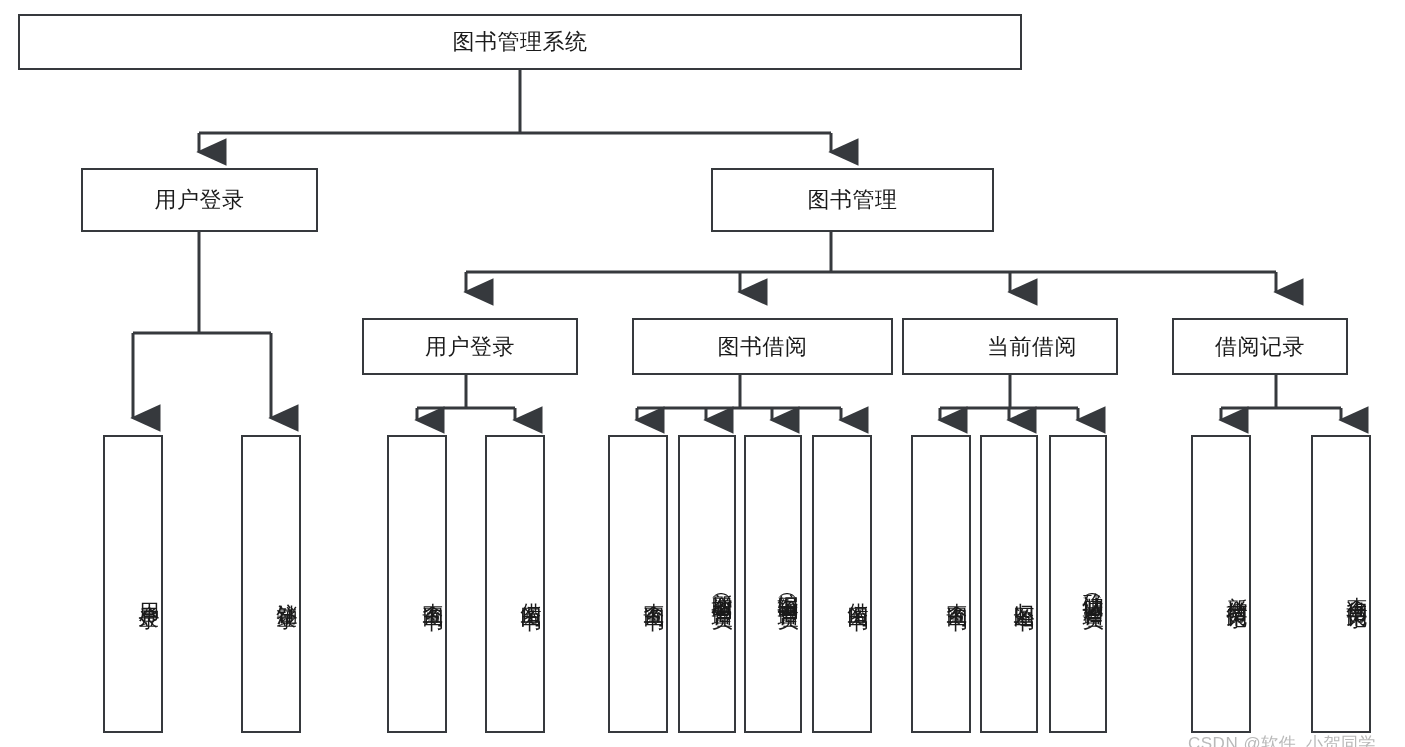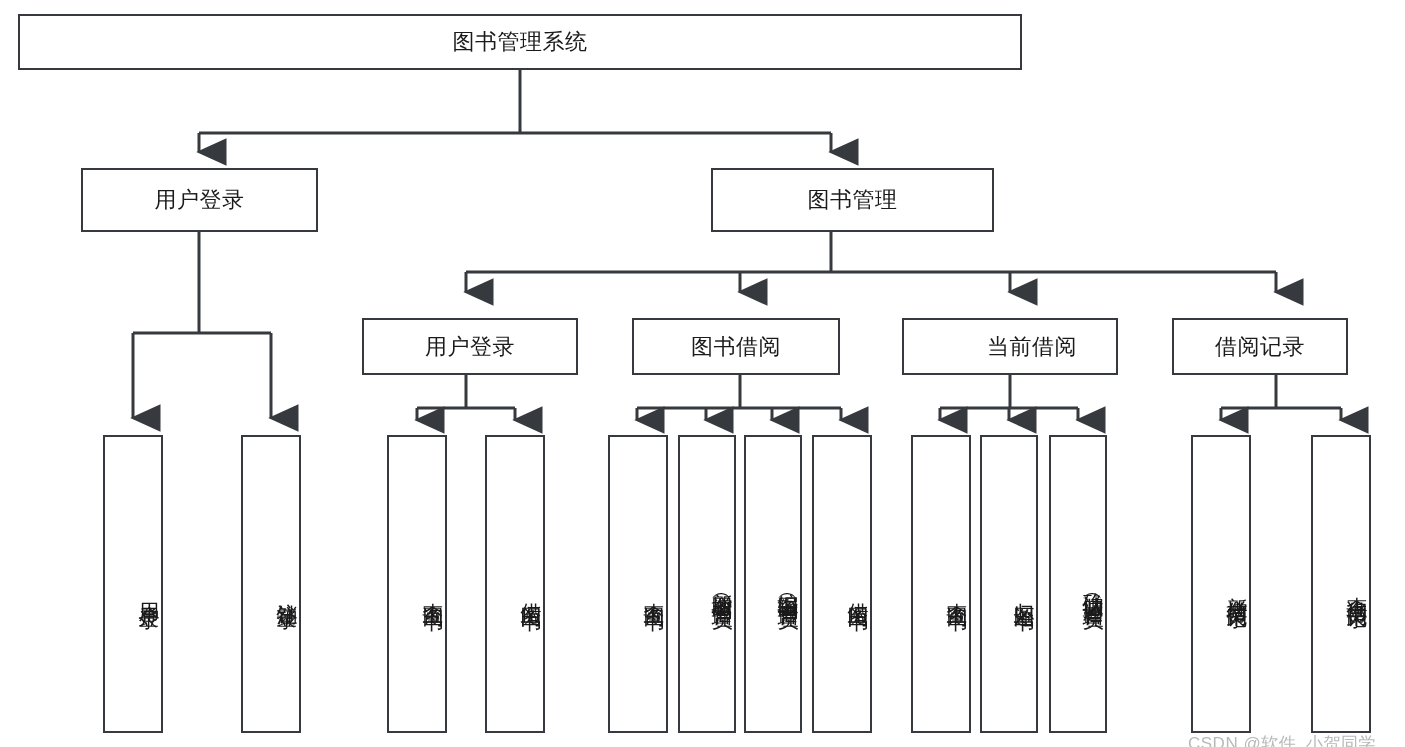--- a/index.html
+++ b/index.html
@@ -130,21 +130,21 @@
   <div class="node horiz" style="left:81px; top:168px; width:237px; height:64px;">
     <span class="label">用户登录</span>
   </div>
   <div class="node horiz" style="left:711px; top:168px; width:283px; height:64px;">
     <span class="label">图书管理</span>
   </div>
 
   <div class="node horiz" style="left:362px; top:318px; width:216px; height:57px;">
     <span class="label">用户登录</span>
   </div>
-  <div class="node horiz" style="left:632px; top:318px; width:208px; height:57px;">
+  <div class="node horiz" style="left:632px; top:318px; width:261px; height:57px;">
     <span class="label">图书借阅</span>
   </div>
   <div class="node horiz" style="left:902px; top:318px; width:216px; height:57px;padding-left:44px;">
     <span class="label">当前借阅</span>
   </div>
   <div class="node horiz" style="left:1172px; top:318px; width:176px; height:57px;">
     <span class="label">借阅记录</span>
   </div>
 
   <div class="node vert" style="left:103px; top:435px; width:60px; height:298px;">

